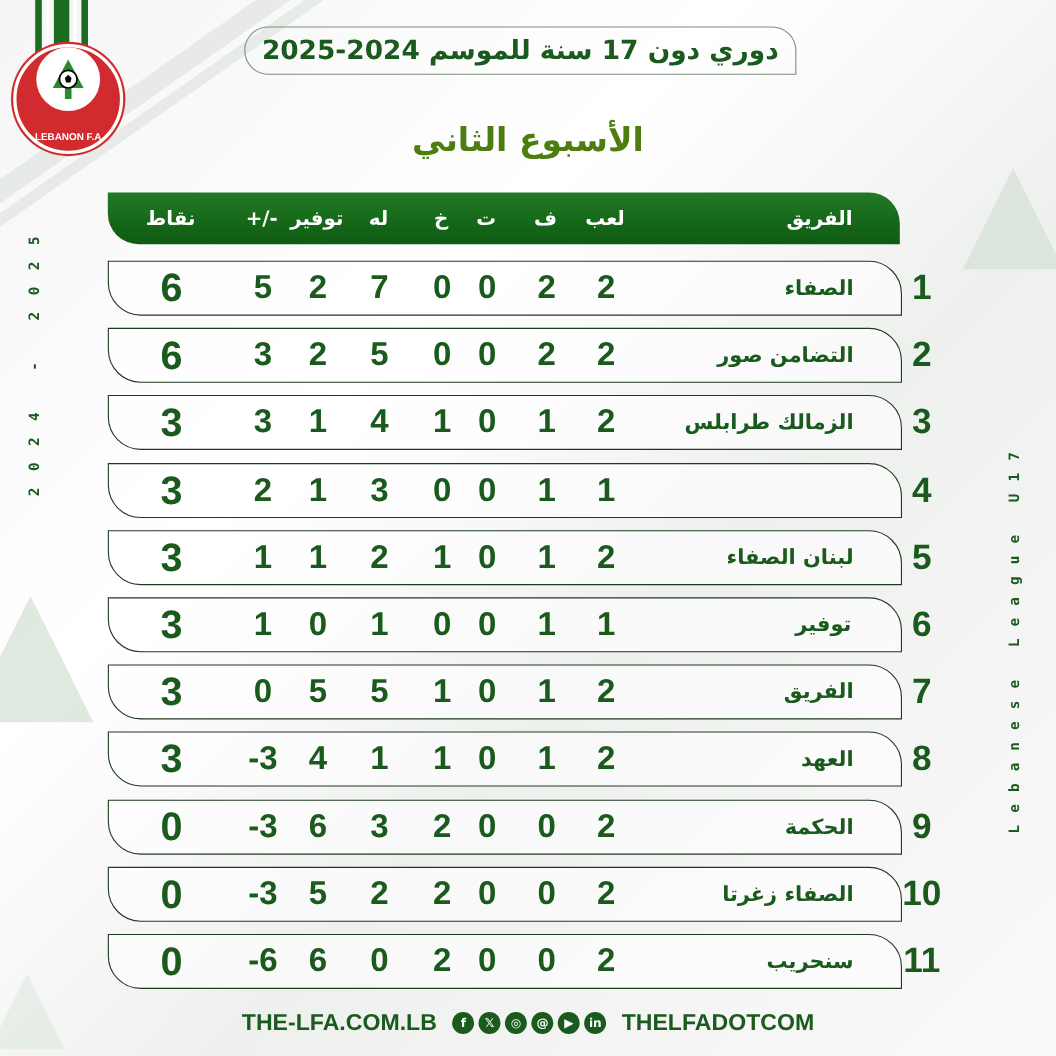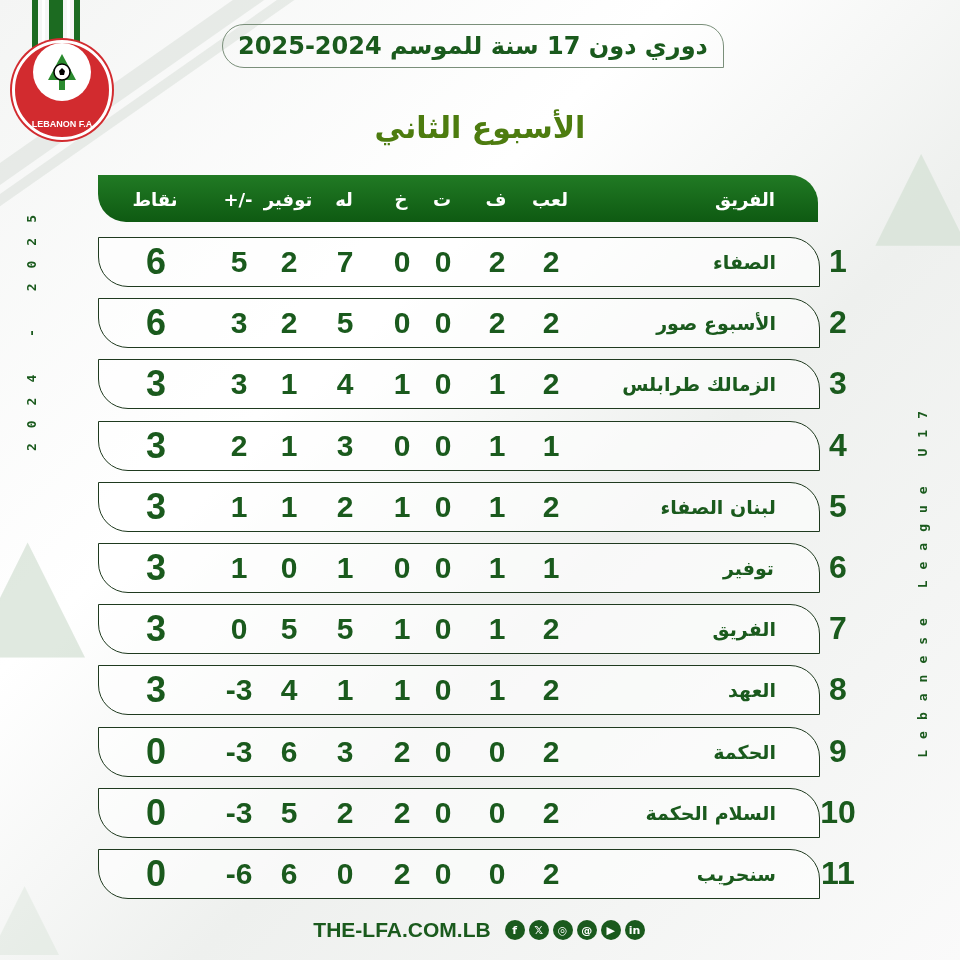--- a/index.html
+++ b/index.html
@@ -102,21 +102,21 @@
       <span style="left: 452px;">2</span>
       <span style="left: 398px;">2</span>
       <span style="left: 344px;">0</span>
       <span style="left: 303px;">0</span>
       <span style="left: 246px;">7</span>
       <span style="left: 190px;">2</span>
       <span style="left: 140px;">5</span>
       <span class="pts" style="left: 57px;">6</span>
     </div>
     <div class="row" style="top: 298.2px;">
-      <span class="team" style="left: 677px;">الأسبوع صور</span>
+      <span class="team" style="left: 677px;">التضامن صور</span>
       <span style="left: 452px;">2</span>
       <span style="left: 398px;">2</span>
       <span style="left: 344px;">0</span>
       <span style="left: 303px;">0</span>
       <span style="left: 246px;">5</span>
       <span style="left: 190px;">2</span>
       <span style="left: 140px;">3</span>
       <span class="pts" style="left: 57px;">6</span>
     </div>
     <div class="row" style="top: 359.4px;">
@@ -189,21 +189,21 @@
       <span style="left: 452px;">2</span>
       <span style="left: 398px;">0</span>
       <span style="left: 344px;">0</span>
       <span style="left: 303px;">2</span>
       <span style="left: 246px;">3</span>
       <span style="left: 190px;">6</span>
       <span style="left: 140px;">-3</span>
       <span class="pts" style="left: 57px;">0</span>
     </div>
     <div class="row" style="top: 787.8px;">
-      <span class="team" style="left: 677px;">السلام الحكمة</span>
+      <span class="team" style="left: 677px;">الصفاء زغرتا</span>
       <span style="left: 452px;">2</span>
       <span style="left: 398px;">0</span>
       <span style="left: 344px;">0</span>
       <span style="left: 303px;">2</span>
       <span style="left: 246px;">2</span>
       <span style="left: 190px;">5</span>
       <span style="left: 140px;">-3</span>
       <span class="pts" style="left: 57px;">0</span>
     </div>
     <div class="row" style="top: 849px;">
@@ -222,20 +222,21 @@
 <div class="footer">
   <span>THE-LFA.COM.LB</span>
   <span id="socials" style="display:inline-flex;gap:4px;margin:0 2px;">
       <span class="soc">f</span>
       <span class="soc">𝕏</span>
       <span class="soc">◎</span>
       <span class="soc">@</span>
       <span class="soc">▶</span>
       <span class="soc">in</span>
     </span>
+  <span>THELFADOTCOM</span>
 </div>
 
 <div class="rank" style="top: 243px;">1</div>
 <div class="rank" style="top: 304.2px;">2</div>
 <div class="rank" style="top: 365.4px;">3</div>
 <div class="rank" style="top: 426.6px;">4</div>
 <div class="rank" style="top: 487.8px;">5</div>
 <div class="rank" style="top: 549px;">6</div>
 <div class="rank" style="top: 610.2px;">7</div>
 <div class="rank" style="top: 671.4px;">8</div>

